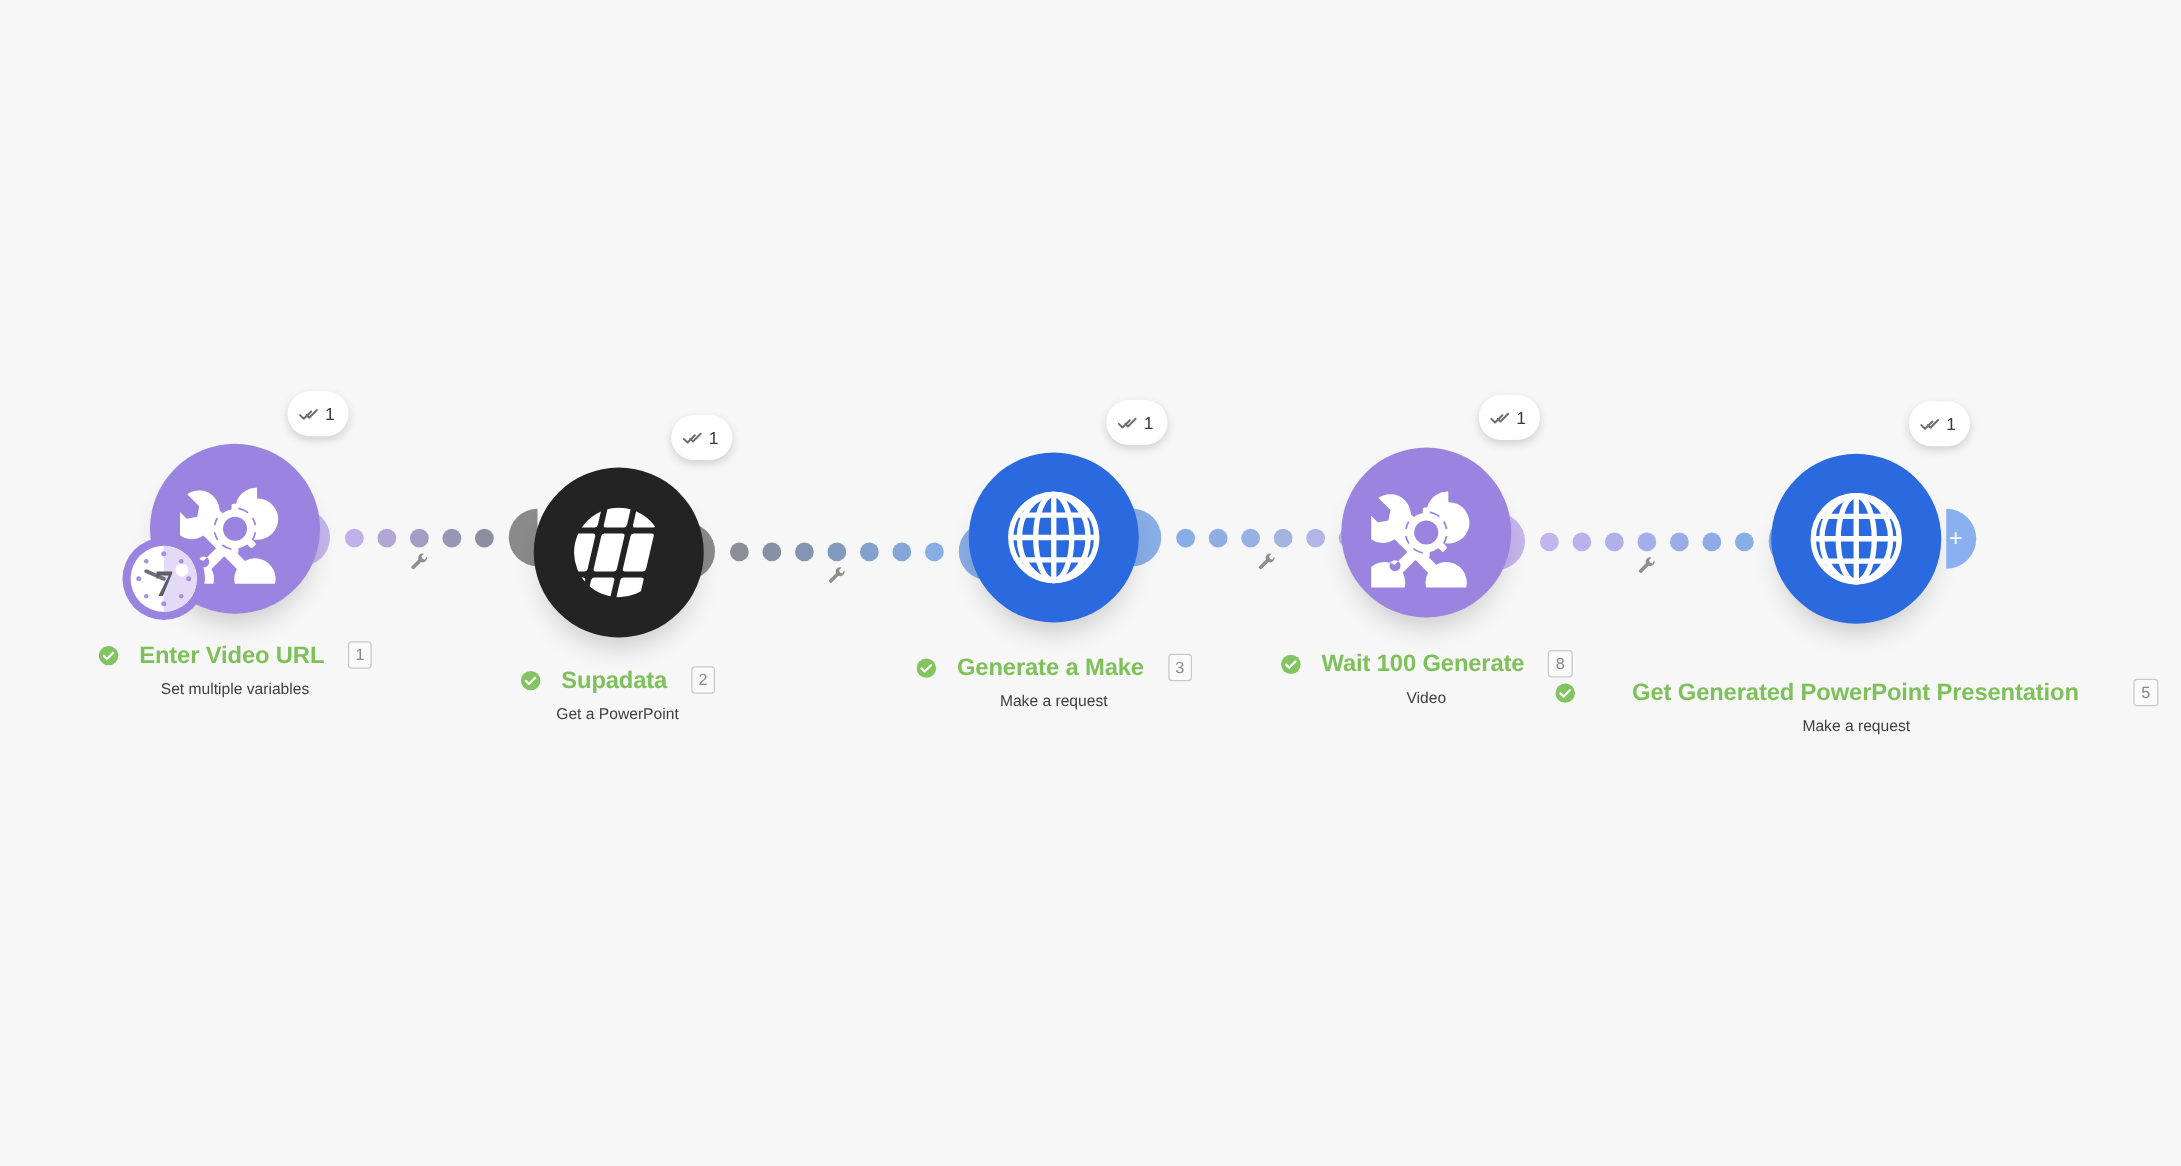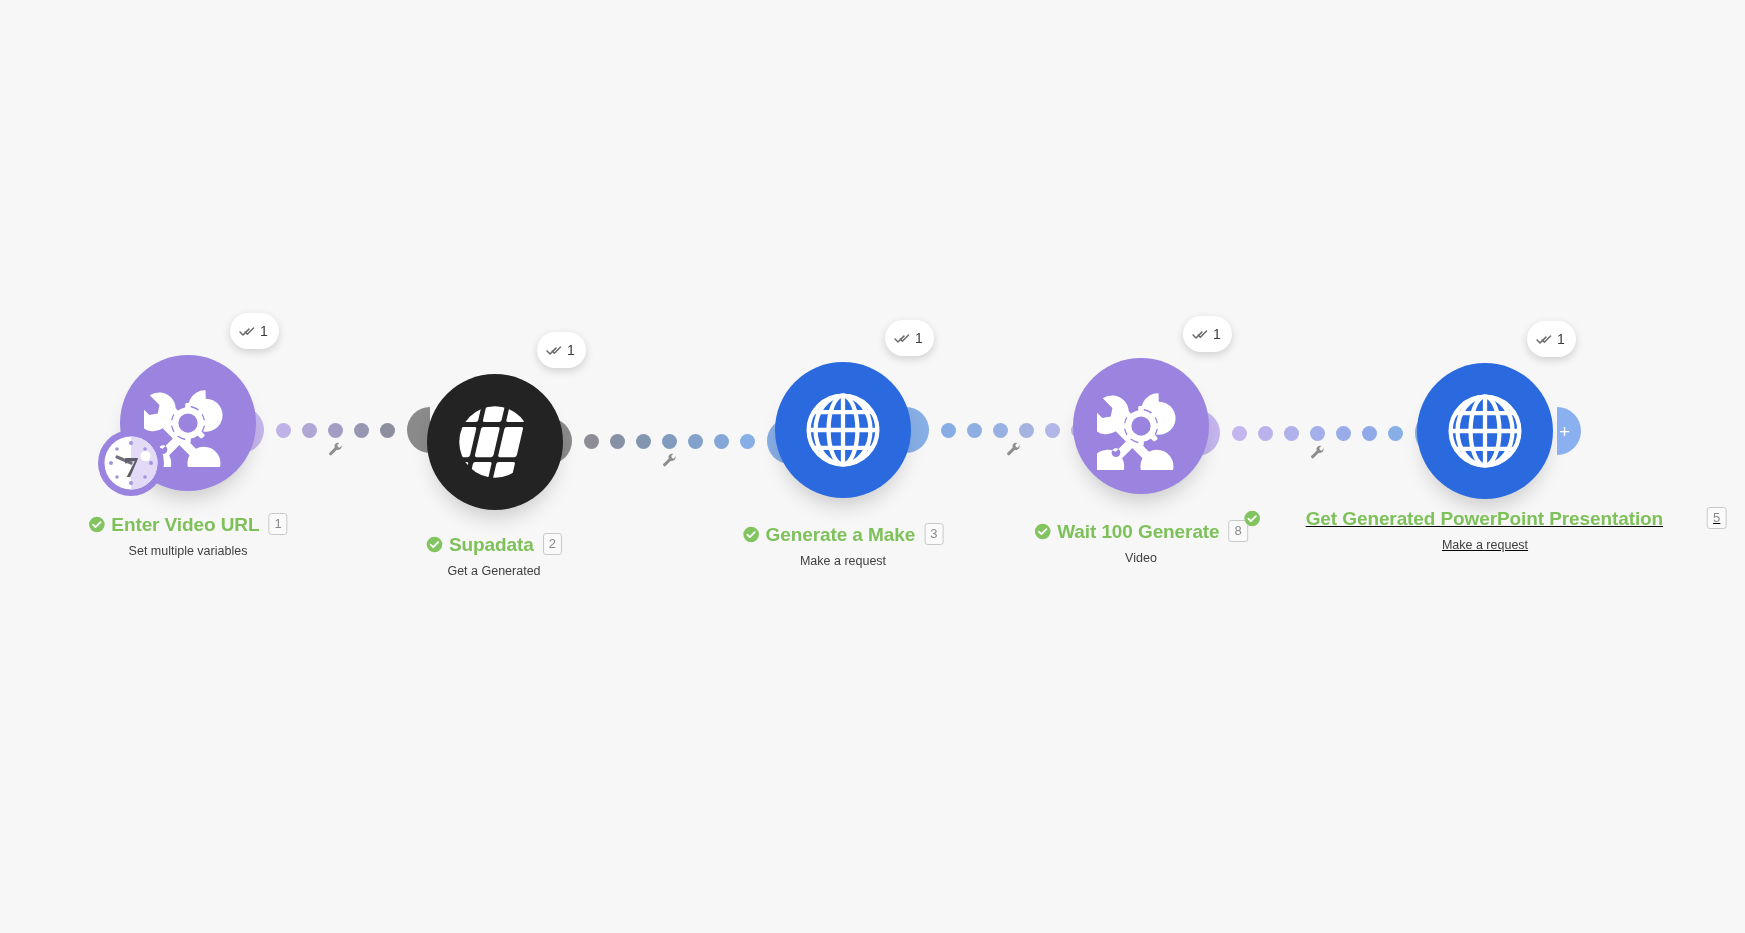--- a/index.html
+++ b/index.html
@@ -111,21 +111,21 @@
   .label-block {
     position: absolute;
     text-align: center;
     white-space: nowrap;
     transform: translateX(-50%);
   }
   .title-row {
     display: flex;
     align-items: center;
     justify-content: center;
-    gap: 6px;
+    gap: 16px;
     line-height: 1;
   }
   .check {
     width: 17px;
     height: 17px;
     flex: none;
   }
   .title {
     color: #7ec05a;
     font-size: 19px;
@@ -331,21 +331,21 @@
 </div>
 <div class="label-block" style="left:494px; top:533px;">
   <div class="title-row">
     <svg class="check" viewBox="0 0 24 24">
       <circle cx="12" cy="12" r="11" fill="#82c45f"></circle>
       <path d="M6.6 12.3l3.5 3.5 7.1-7.1" stroke="#fff" stroke-width="2.6" fill="none" stroke-linecap="round" stroke-linejoin="round"></path>
     </svg>
     <span class="title">Supadata</span>
     <span class="num-chip">2</span>
   </div>
-  <div class="subtitle">Get a Generated</div>
+  <div class="subtitle">Get a PowerPoint</div>
 </div>
 
 <div class="node" style="left:775px; top:362px;">
   <div class="bubble" style="background:#2a6ade;">
     <svg viewBox="0 0 64 64" fill="none" stroke="#ffffff" stroke-width="3.1">
       <circle cx="32" cy="32" r="25"></circle>
       <ellipse cx="32" cy="32" rx="10.5" ry="25"></ellipse>
       <ellipse cx="32" cy="32" rx="20" ry="25"></ellipse>
       <line x1="7" y1="32" x2="57" y2="32"></line>
       <line x1="11.5" y1="19" x2="52.5" y2="19"></line>
@@ -429,21 +429,21 @@
       <path d="M8.8 12.8l3 3 8.7-8.8"></path>
     </svg>
     <span>1</span>
   </div>
 </div>
 
 <div class="plus-cap" style="left:1557px; top:407px;">
   <span>+</span>
 </div>
 
-<div class="label-block wide" style="left:1485px; top:507px;text-decoration:underline;">
+<div class="label-block wide" style="left:1485px; top:543px;">
   <div class="title-row">
     <svg class="check" viewBox="0 0 24 24">
       <circle cx="12" cy="12" r="11" fill="#82c45f"></circle>
       <path d="M6.6 12.3l3.5 3.5 7.1-7.1" stroke="#fff" stroke-width="2.6" fill="none" stroke-linecap="round" stroke-linejoin="round"></path>
     </svg>
     <span class="title">Get Generated PowerPoint Presentation</span>
     <span class="num-chip">5</span>
   </div>
   <div class="subtitle">Make a request</div>
 </div>

